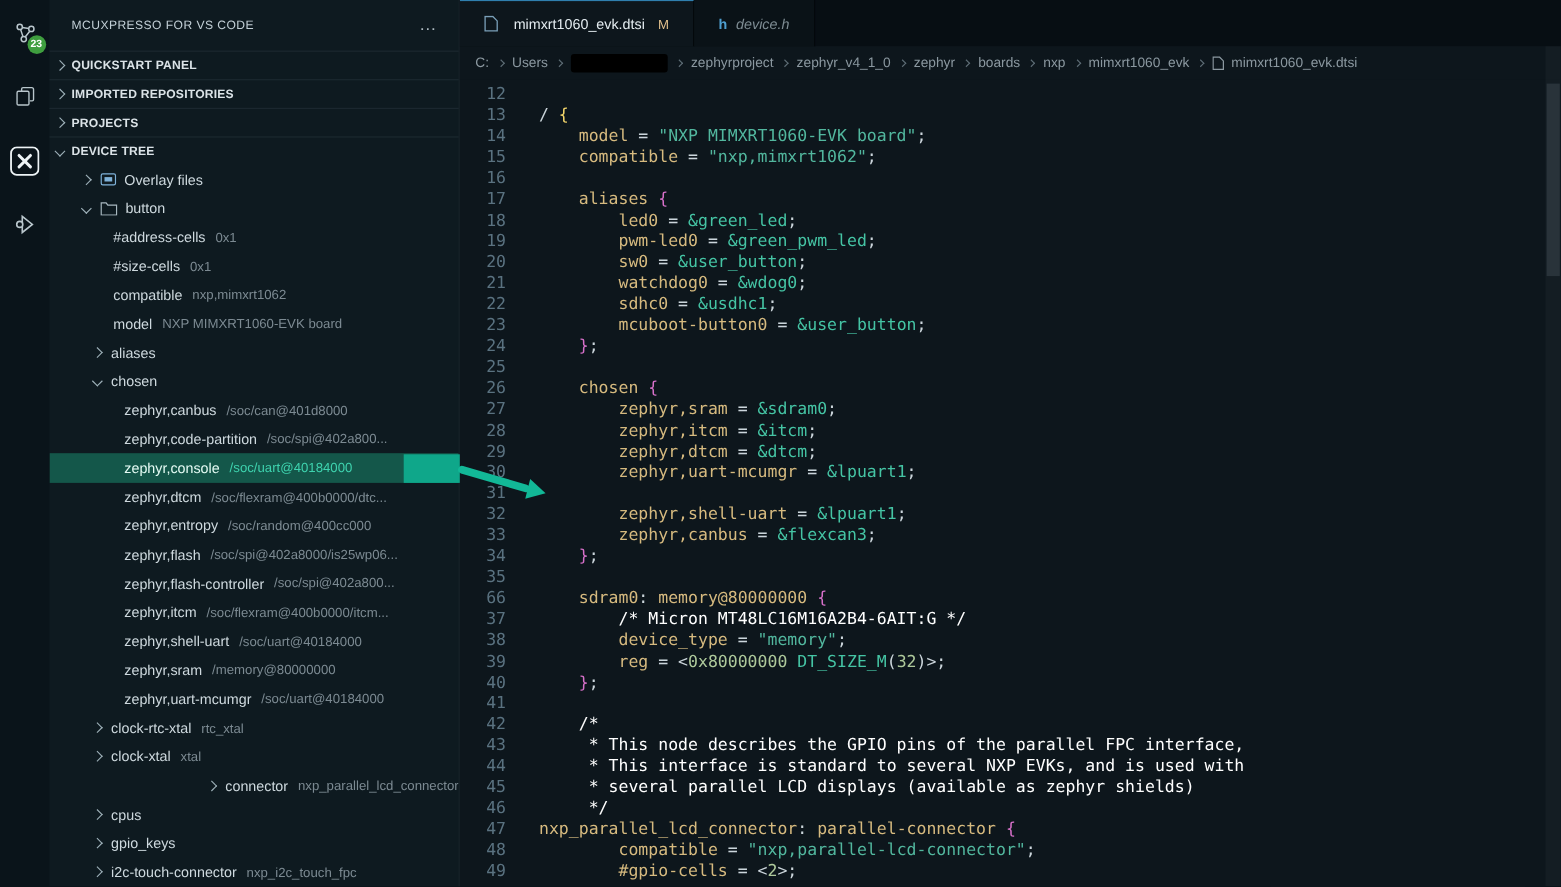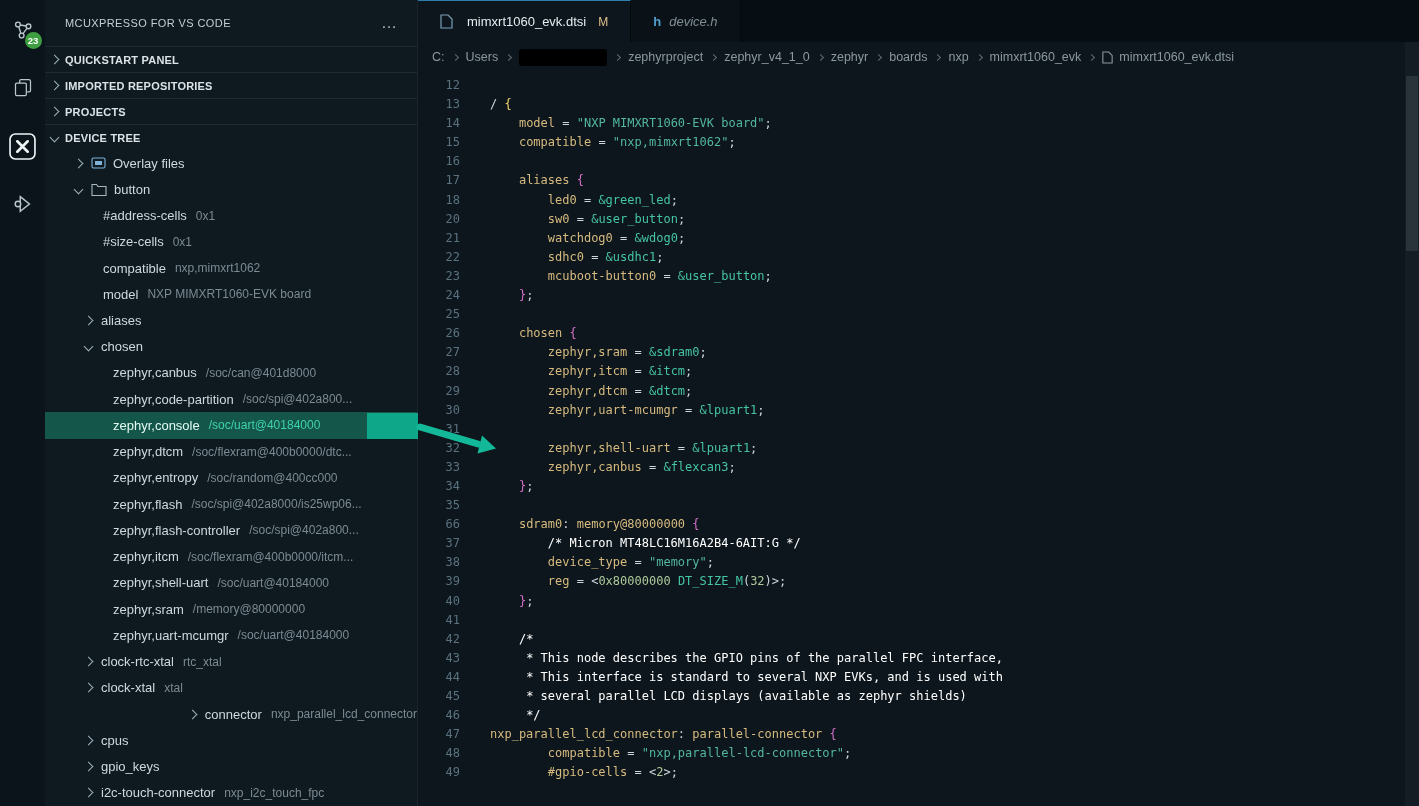--- a/index.html
+++ b/index.html
@@ -50,21 +50,21 @@
 
   .breadcrumbs { height:30px; display:flex; align-items:center; padding-left:14px; font-size:12.5px;
                  color:#8b98a0; background:#0d161c; white-space:nowrap; }
   .crumb { cursor:pointer; }
   .csep { width:5px; height:5px; border-right:1.2px solid #5e6d76; border-bottom:1.2px solid #5e6d76;
           display:inline-block; transform:rotate(-45deg); margin:0 8px; }
   .redacted { display:inline-block; width:88px; height:17px; background:#000; border-radius:3px; }
   .file-glyph { display:inline-flex; margin-right:6px; }
 
   .code-area { position:absolute; top:72px; left:0; right:14px; bottom:0; padding-top:4px;
-               font-family:"DejaVu Sans Mono", monospace; font-size:12px; overflow:hidden; }
+               font-family:"DejaVu Sans Mono", monospace; font-size:15px; overflow:hidden; }
   .code-line { display:flex; height:19.1px; line-height:19.1px; }
   .gutter { flex:0 0 42px; text-align:right; color:#5a7280; user-select:none; }
   .content { margin-left:30px; white-space:pre; }
   .tk-p { color:#ccd6dc; }
   .tk-k { color:#d6ba7f; }
   .tk-s { color:#52b79e; }
   .tk-r { color:#45c4a4; }
   .tk-c { color:#ffffff; }
   .tk-n { color:#aec99b; }
   .tk-m { color:#45c4a4; }
@@ -319,20 +319,24 @@
         </div>
         <div class="code-line">
           <span class="gutter">17</span>
           <span class="content"><span>    </span><span class="tk-k">aliases </span><span class="tk-b2">{</span></span>
         </div>
         <div class="code-line">
           <span class="gutter">18</span>
           <span class="content"><span>        </span><span class="tk-k">led0</span><span class="tk-p"> = </span><span class="tk-r">&amp;green_led</span><span class="tk-p">;</span></span>
         </div>
         <div class="code-line">
+          <span class="gutter">19</span>
+          <span class="content"><span>        </span><span class="tk-k">pwm-led0</span><span class="tk-p"> = </span><span class="tk-r">&amp;green_pwm_led</span><span class="tk-p">;</span></span>
+        </div>
+        <div class="code-line">
           <span class="gutter">20</span>
           <span class="content"><span>        </span><span class="tk-k">sw0</span><span class="tk-p"> = </span><span class="tk-r">&amp;user_button</span><span class="tk-p">;</span></span>
         </div>
         <div class="code-line">
           <span class="gutter">21</span>
           <span class="content"><span>        </span><span class="tk-k">watchdog0</span><span class="tk-p"> = </span><span class="tk-r">&amp;wdog0</span><span class="tk-p">;</span></span>
         </div>
         <div class="code-line">
           <span class="gutter">22</span>
           <span class="content"><span>        </span><span class="tk-k">sdhc0</span><span class="tk-p"> = </span><span class="tk-r">&amp;usdhc1</span><span class="tk-p">;</span></span>

